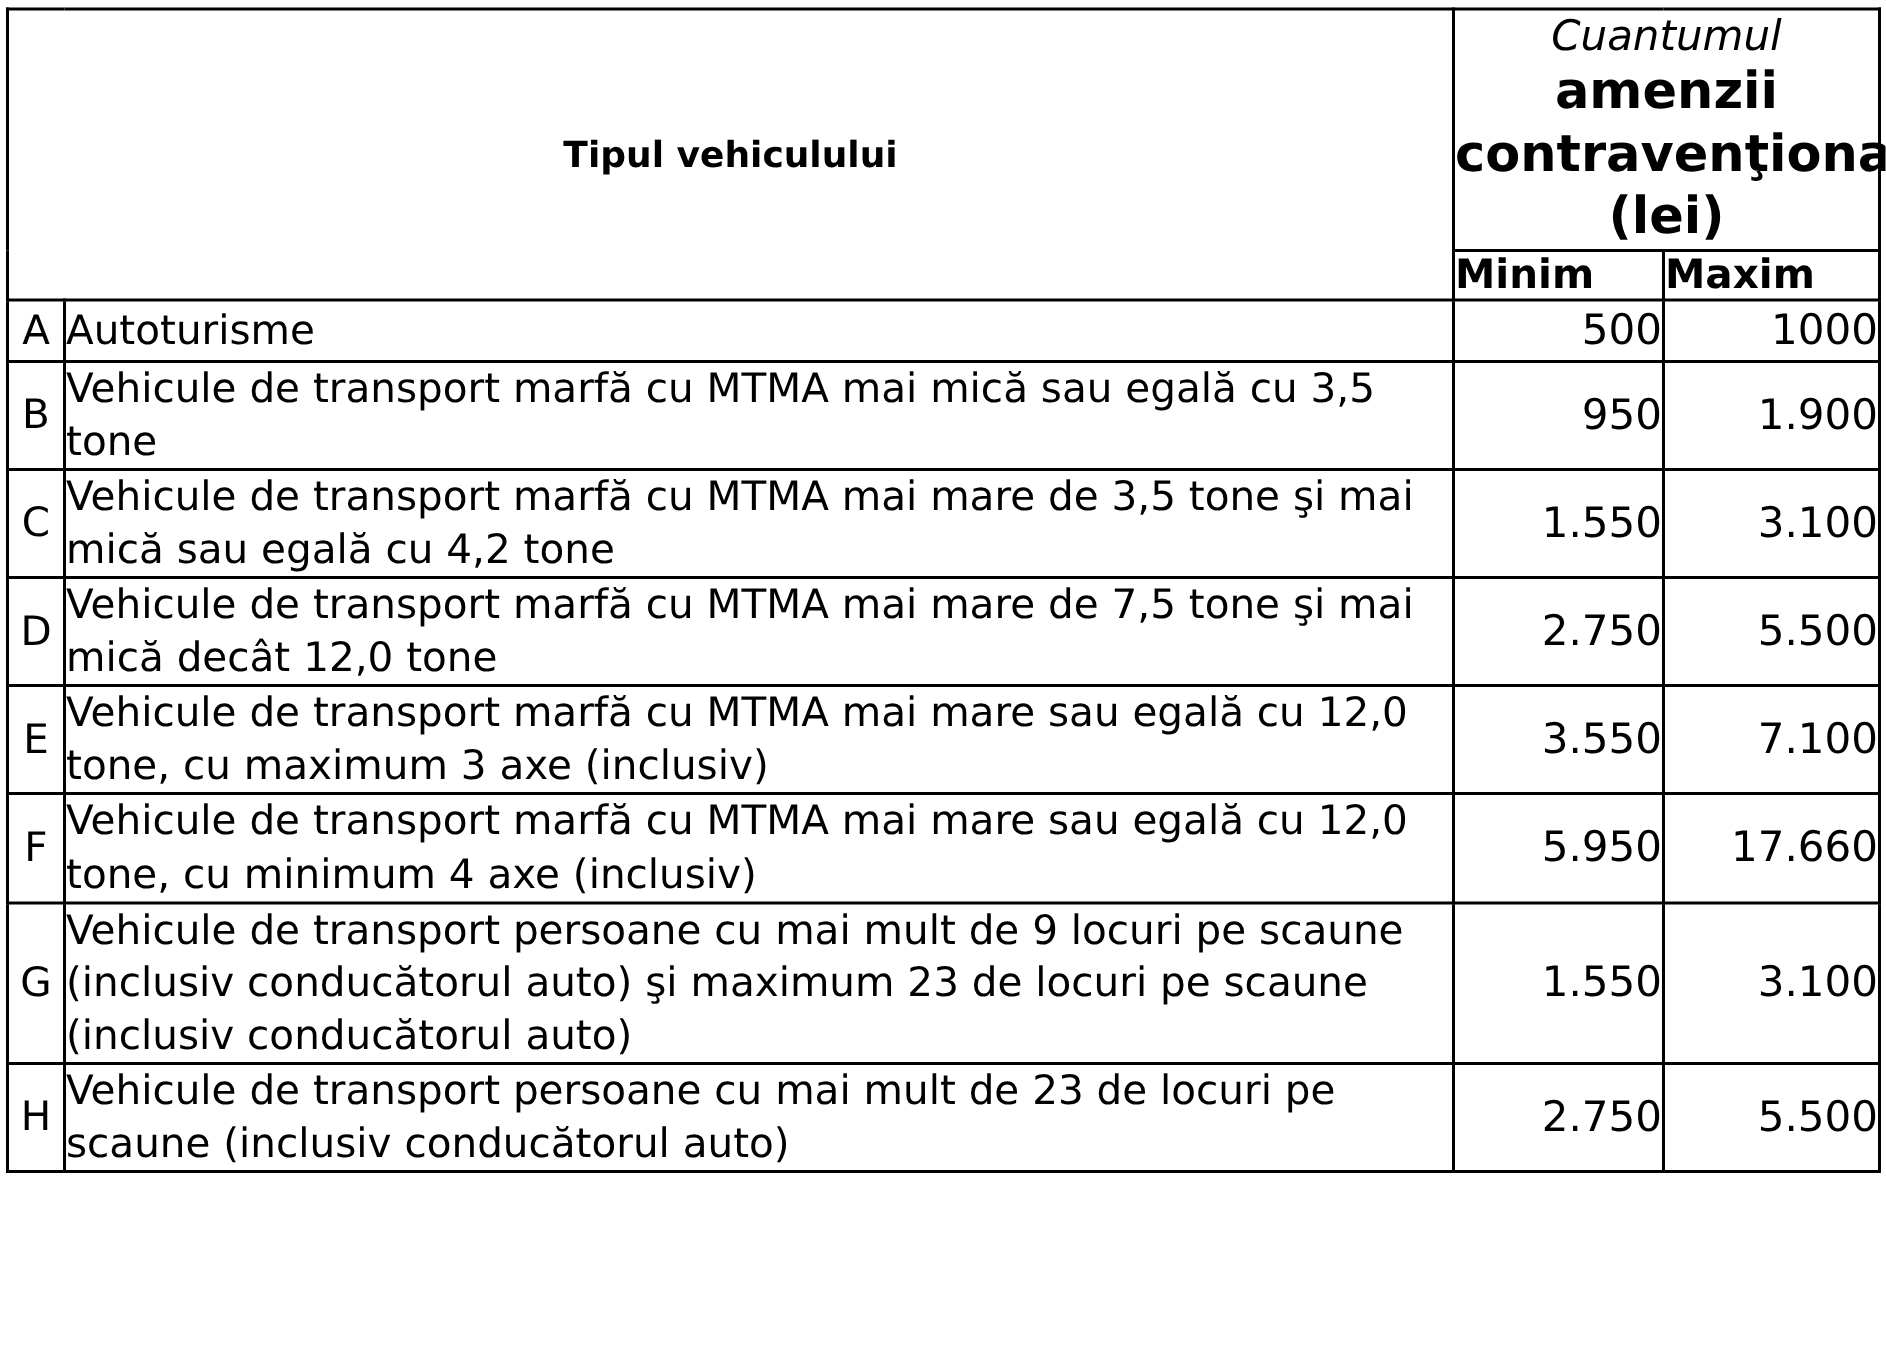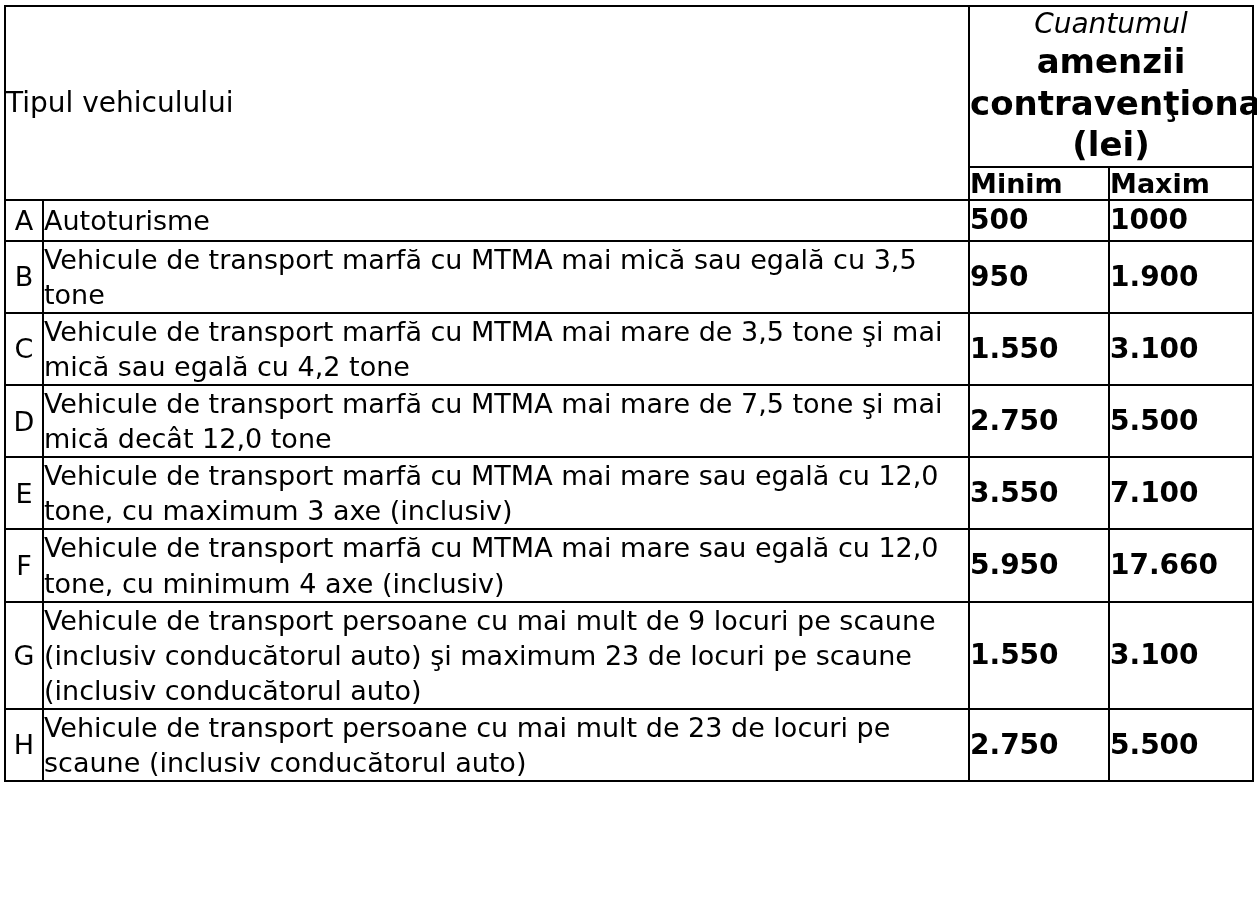--- a/index.html
+++ b/index.html
@@ -32,23 +32,23 @@
     padding: 0;
     vertical-align: middle;
   }
   
   col.col-letter { width: 38px; }
   col.col-desc   { width: 926px; }
   col.col-min    { width: 140px; }
   col.col-max    { width: 144px; }
 
   .hdr-type {
-    font-size: 28px;
-    font-weight: normal;
-    text-align: left;
+    font-size: 24px;
+    font-weight: bold;
+    text-align: center;
     padding: 6px 8px 6px 8px;
     line-height: 1.25;
   }
   .hdr-amount {
     text-align: center;
     padding: 8px 6px 10px 6px;
     line-height: 1.22;
     margin-left: 12px;
   }
   .hdr-amount .ln1 {
@@ -77,24 +77,23 @@
     padding-top: 3px;
     line-height: 1.3;
   }
   td.desc {
     text-align: left;
     font-size: 27px;
     line-height: 1.3;
     padding: 3px 4px 3px 6px;
   }
   td.num {
-    text-align: left;
+    text-align: right;
     font-size: 28px;
     line-height: 1.3;
-    font-weight: bold;
   }
   .row-a td.letter,
   .row-a td.desc { padding-top: 2px; padding-bottom: 2px; }
 </style>
 </head>
 <body>
 
 <div class="page">
   <table class="fine-table">
     <colgroup>

